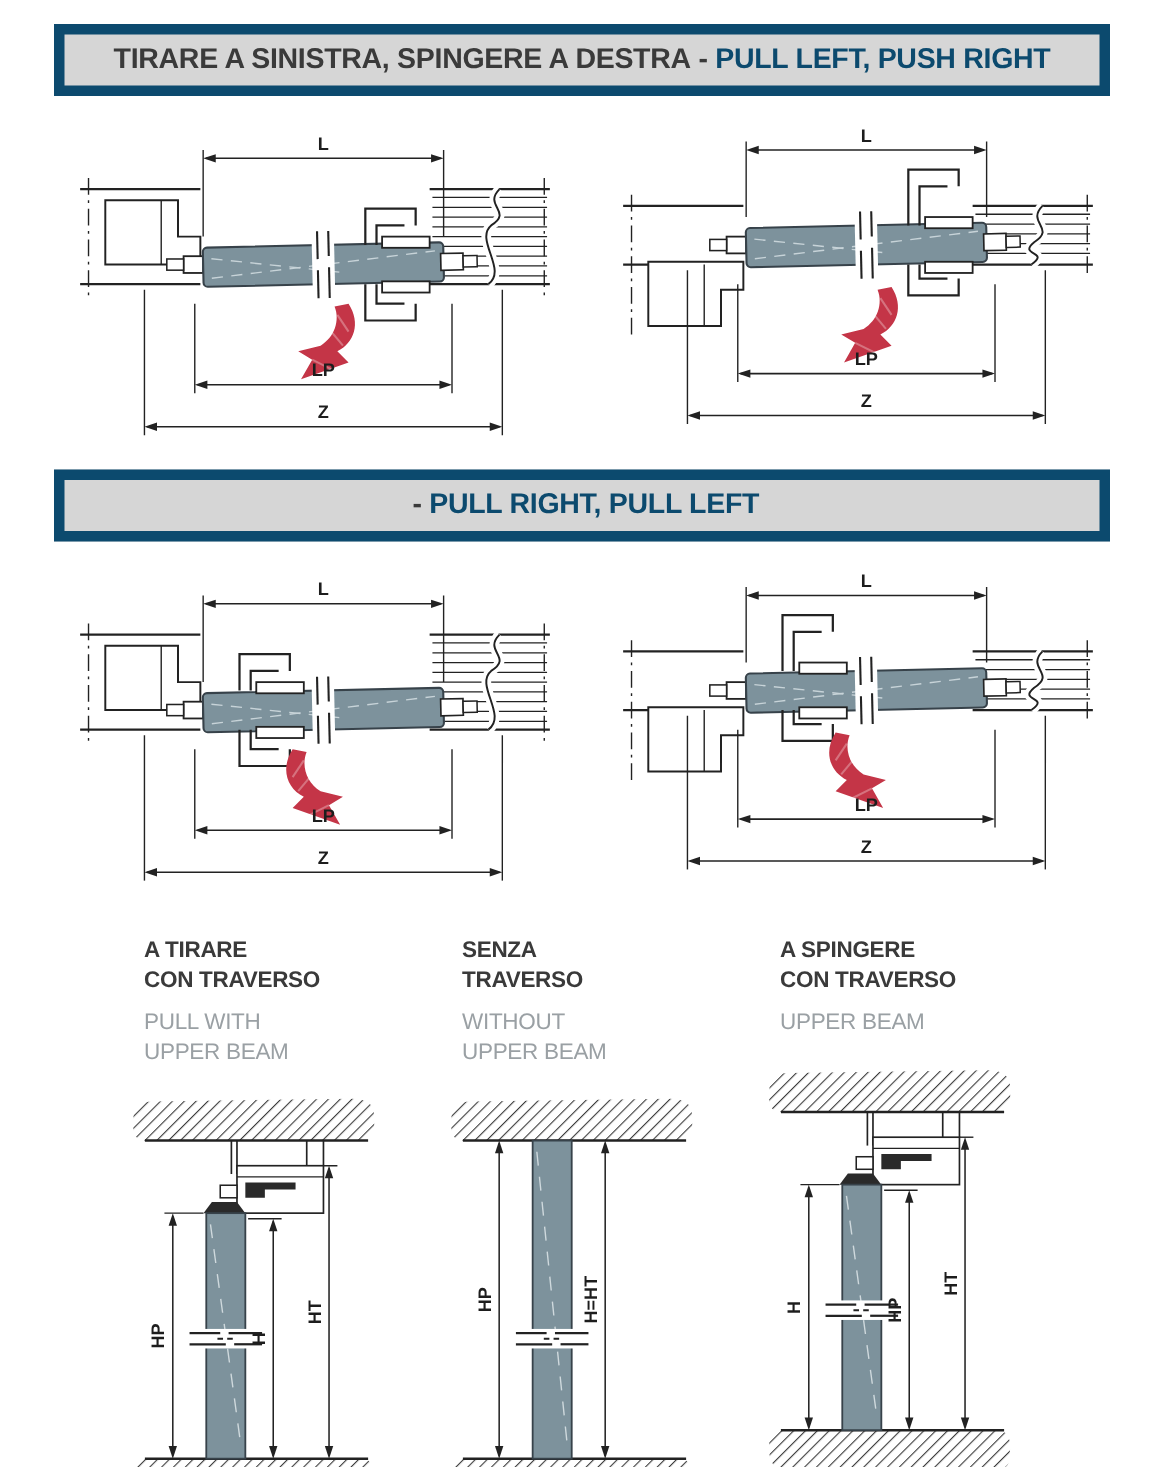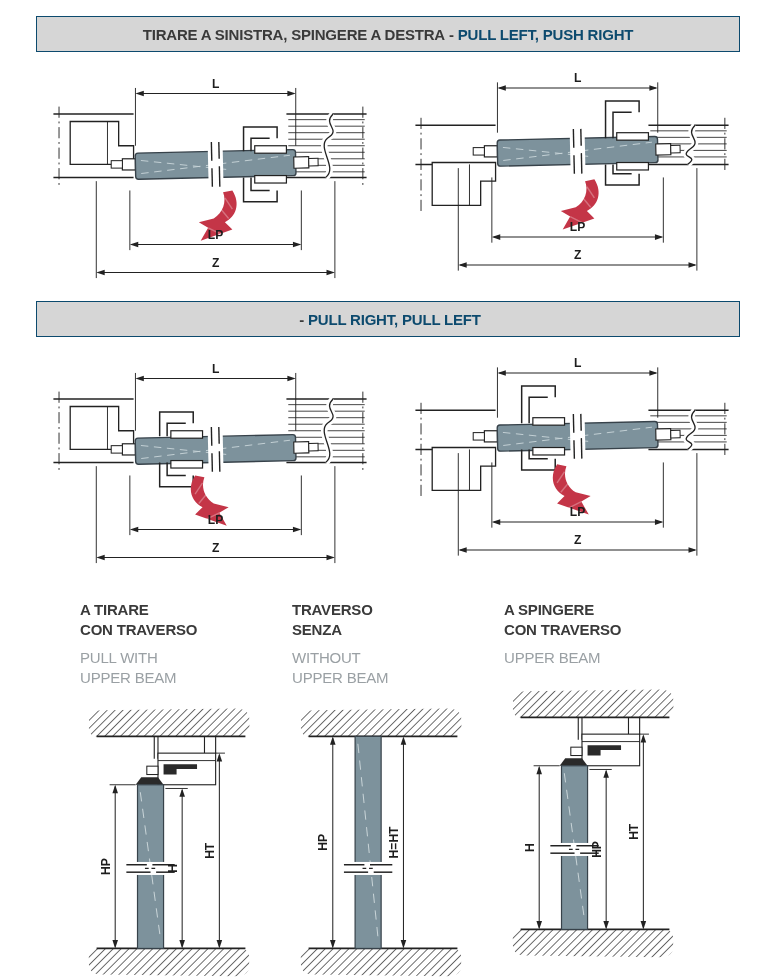--- a/index.html
+++ b/index.html
@@ -1,27 +1,27 @@
 <!DOCTYPE html>
 <html><head>
 <meta charset="utf-8">
 <style>
   html,body{margin:0;padding:0;background:#ffffff;}
   .page{position:relative;width:776px;height:978px;background:#fff;overflow:hidden;
         font-family:"Liberation Sans",sans-serif;}
-  .banner{margin:16px 36px 0;height:34px;background:#d6d6d6;border:1px solid #0c4a6e;
+  .banner{margin:16px 36px 0;height:34px;background:#d6d6d6;border:7px solid #0c4a6e;
           display:flex;align-items:center;justify-content:center;
-          font-size:15px;font-weight:700;letter-spacing:-0.2px;color:#3a3a3a;text-align:right;}
+          font-size:19px;font-weight:700;letter-spacing:-0.2px;color:#3a3a3a;text-align:right;}
   .banner .sep{white-space:pre;}
   .banner .en{color:#0c4a6e;white-space:pre;}
   .plan-row{display:flex;gap:26px;padding:8px 20px 0 42px;}
   .plan-row svg{display:block;}
   .bottom{display:flex;justify-content:center;gap:16px;margin-top:22px;}
   .col{width:196px;}
-  .titles{margin:0 0 12px 2px;}
+  .titles{margin:0 0 12px 18px;}
   .t-line{font-size:15px;font-weight:700;color:#3a3a3a;line-height:1.3;letter-spacing:-0.2px;}
   .s-line{font-size:15px;font-weight:400;color:#9aa0a4;line-height:1.3;letter-spacing:-0.2px;}
   .t-group{margin-bottom:9px;}
 </style>
 </head>
 <body>
 
 <div class="page">
 
   <div class="banner">
@@ -433,22 +433,22 @@
               <polygon points="152,58 149,67 155,67" fill="#222222"></polygon>
               <polygon points="152,268 149,259 155,259" fill="#222222"></polygon>
               <text x="146" y="163" text-anchor="middle" font-size="13" font-weight="bold" fill="#1d1d1d" font-family="&quot;Liberation Sans&quot;,sans-serif" transform="rotate(-90 146 163)">HT</text>
             </g>
           </g>
         </svg>
     </div>
     <div class="col">
       <div class="titles">
         <div class="t-group">
+          <div class="t-line">SENZA</div>
           <div class="t-line">TRAVERSO</div>
-          <div class="t-line">SENZA</div>
         </div>
         <div class="s-line">WITHOUT</div>
         <div class="s-line">UPPER BEAM</div>
       </div>
       <svg width="186" height="298" viewBox="0 0 200 320">
           <defs>
             <pattern id="hatch1" patternUnits="userSpaceOnUse" width="6" height="6" patternTransform="rotate(45)">
               <line x1="0" y1="0" x2="0" y2="6" stroke="#3c3c3c" stroke-width="1.6"></line>
             </pattern>
           </defs>

